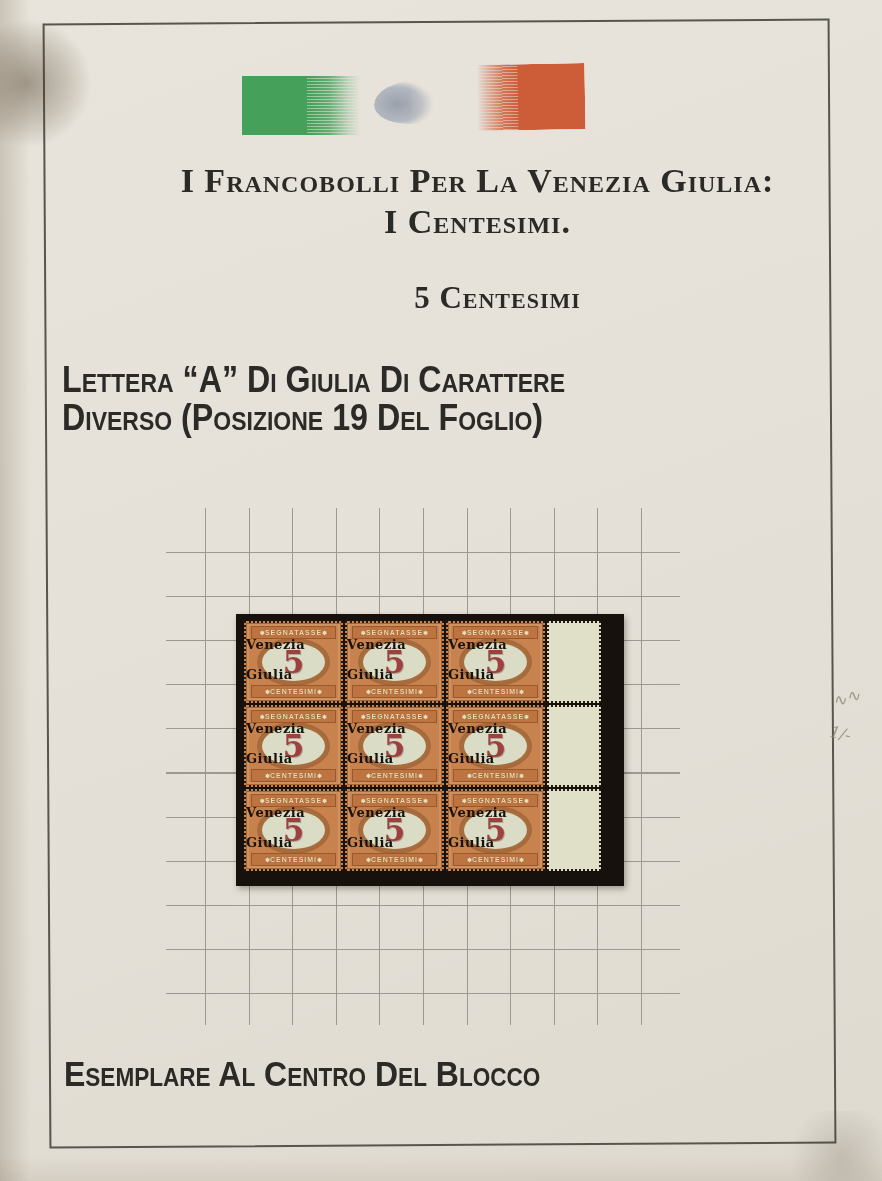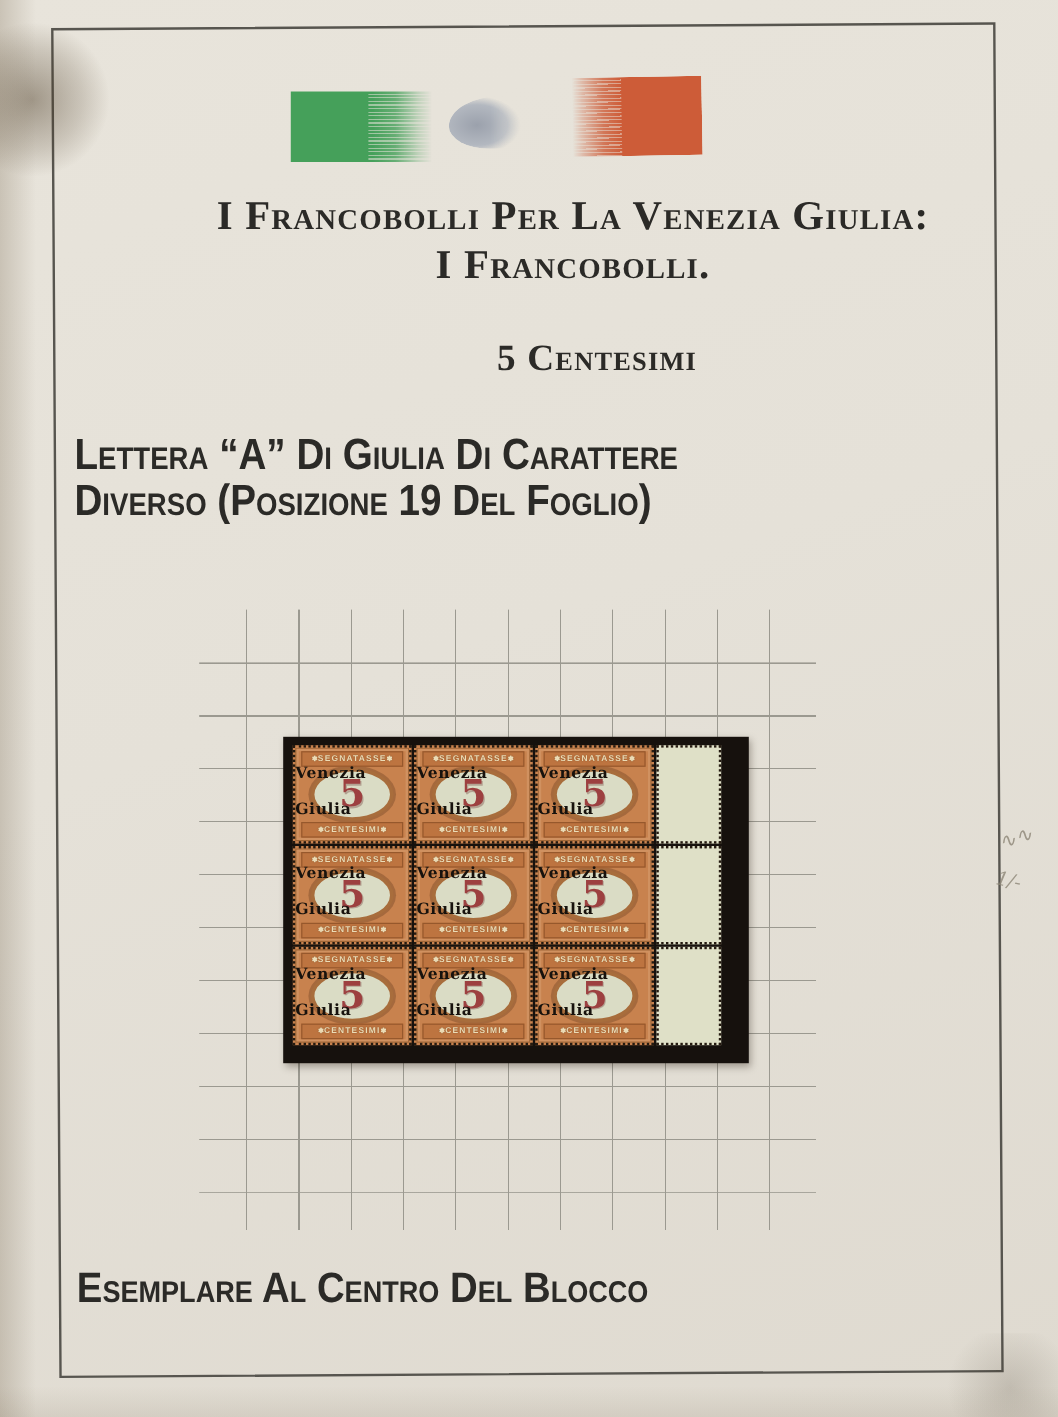--- a/index.html
+++ b/index.html
@@ -111,21 +111,21 @@
 
   <div class="page-frame"></div>
 
   <div class="flag">
     <div class="flag-green"></div>
     <div class="flag-smudge"></div>
     <div class="flag-red"></div>
   </div>
 
   <div class="textband title-1">I Francobolli Per La Venezia Giulia:</div>
-  <div class="textband title-2">I Francobolli.</div>
+  <div class="textband title-2">I Centesimi.</div>
   <div class="textband denom">5 Centesimi</div>
 
   <div class="desc desc-1">Lettera “A” Di Giulia Di Carattere</div>
   <div class="desc desc-2">Diverso (Posizione 19 Del Foglio)</div>
 
   <div class="grid-v"></div>
   <div class="grid-h"></div>
 
   <div class="mount">
     <div class="stamps">

